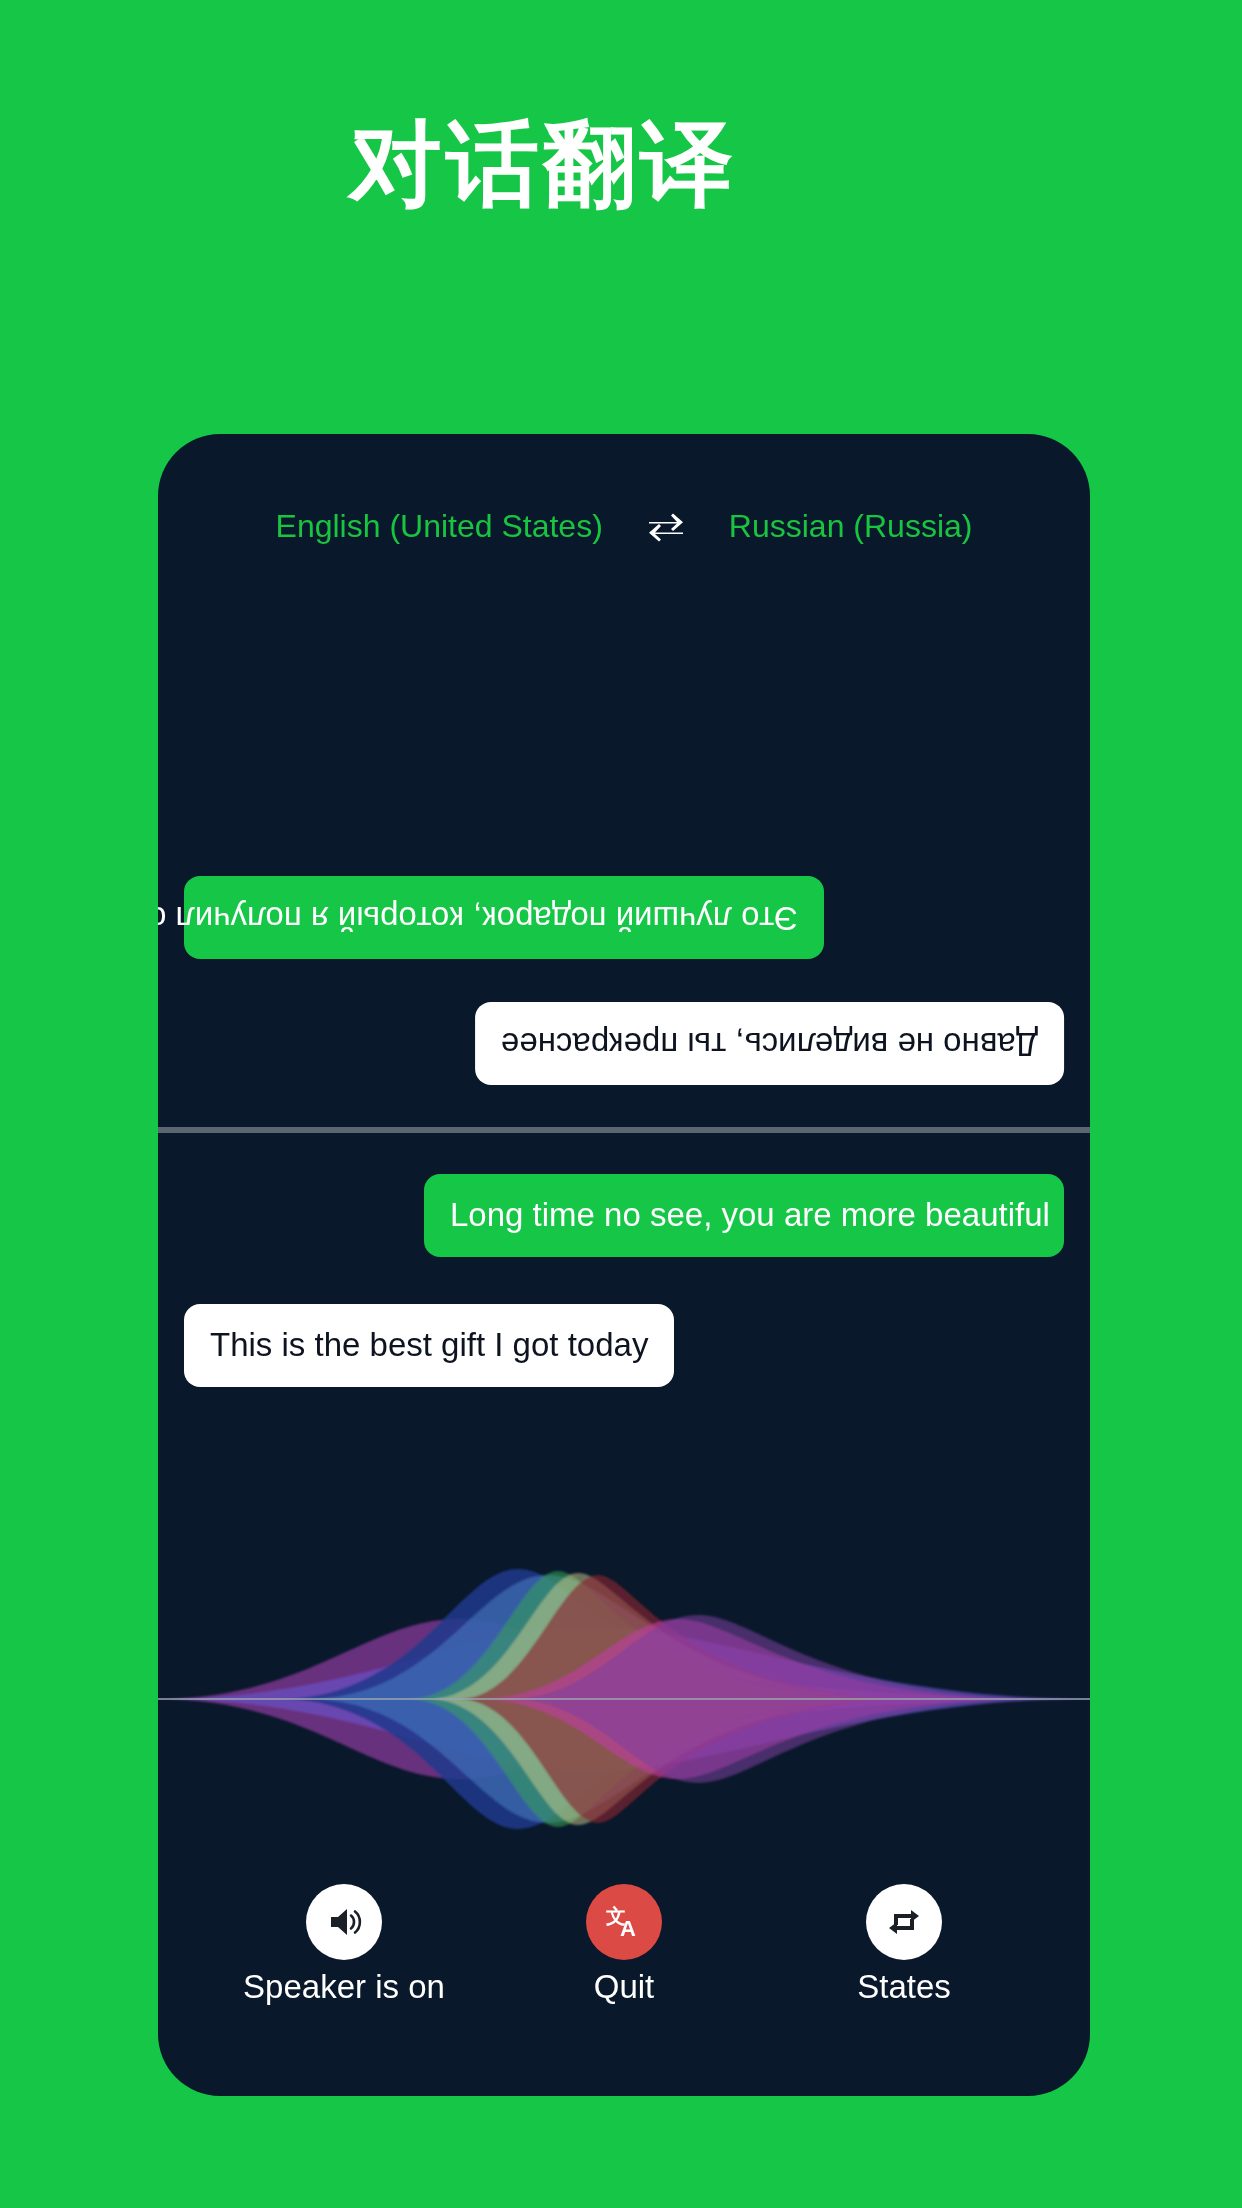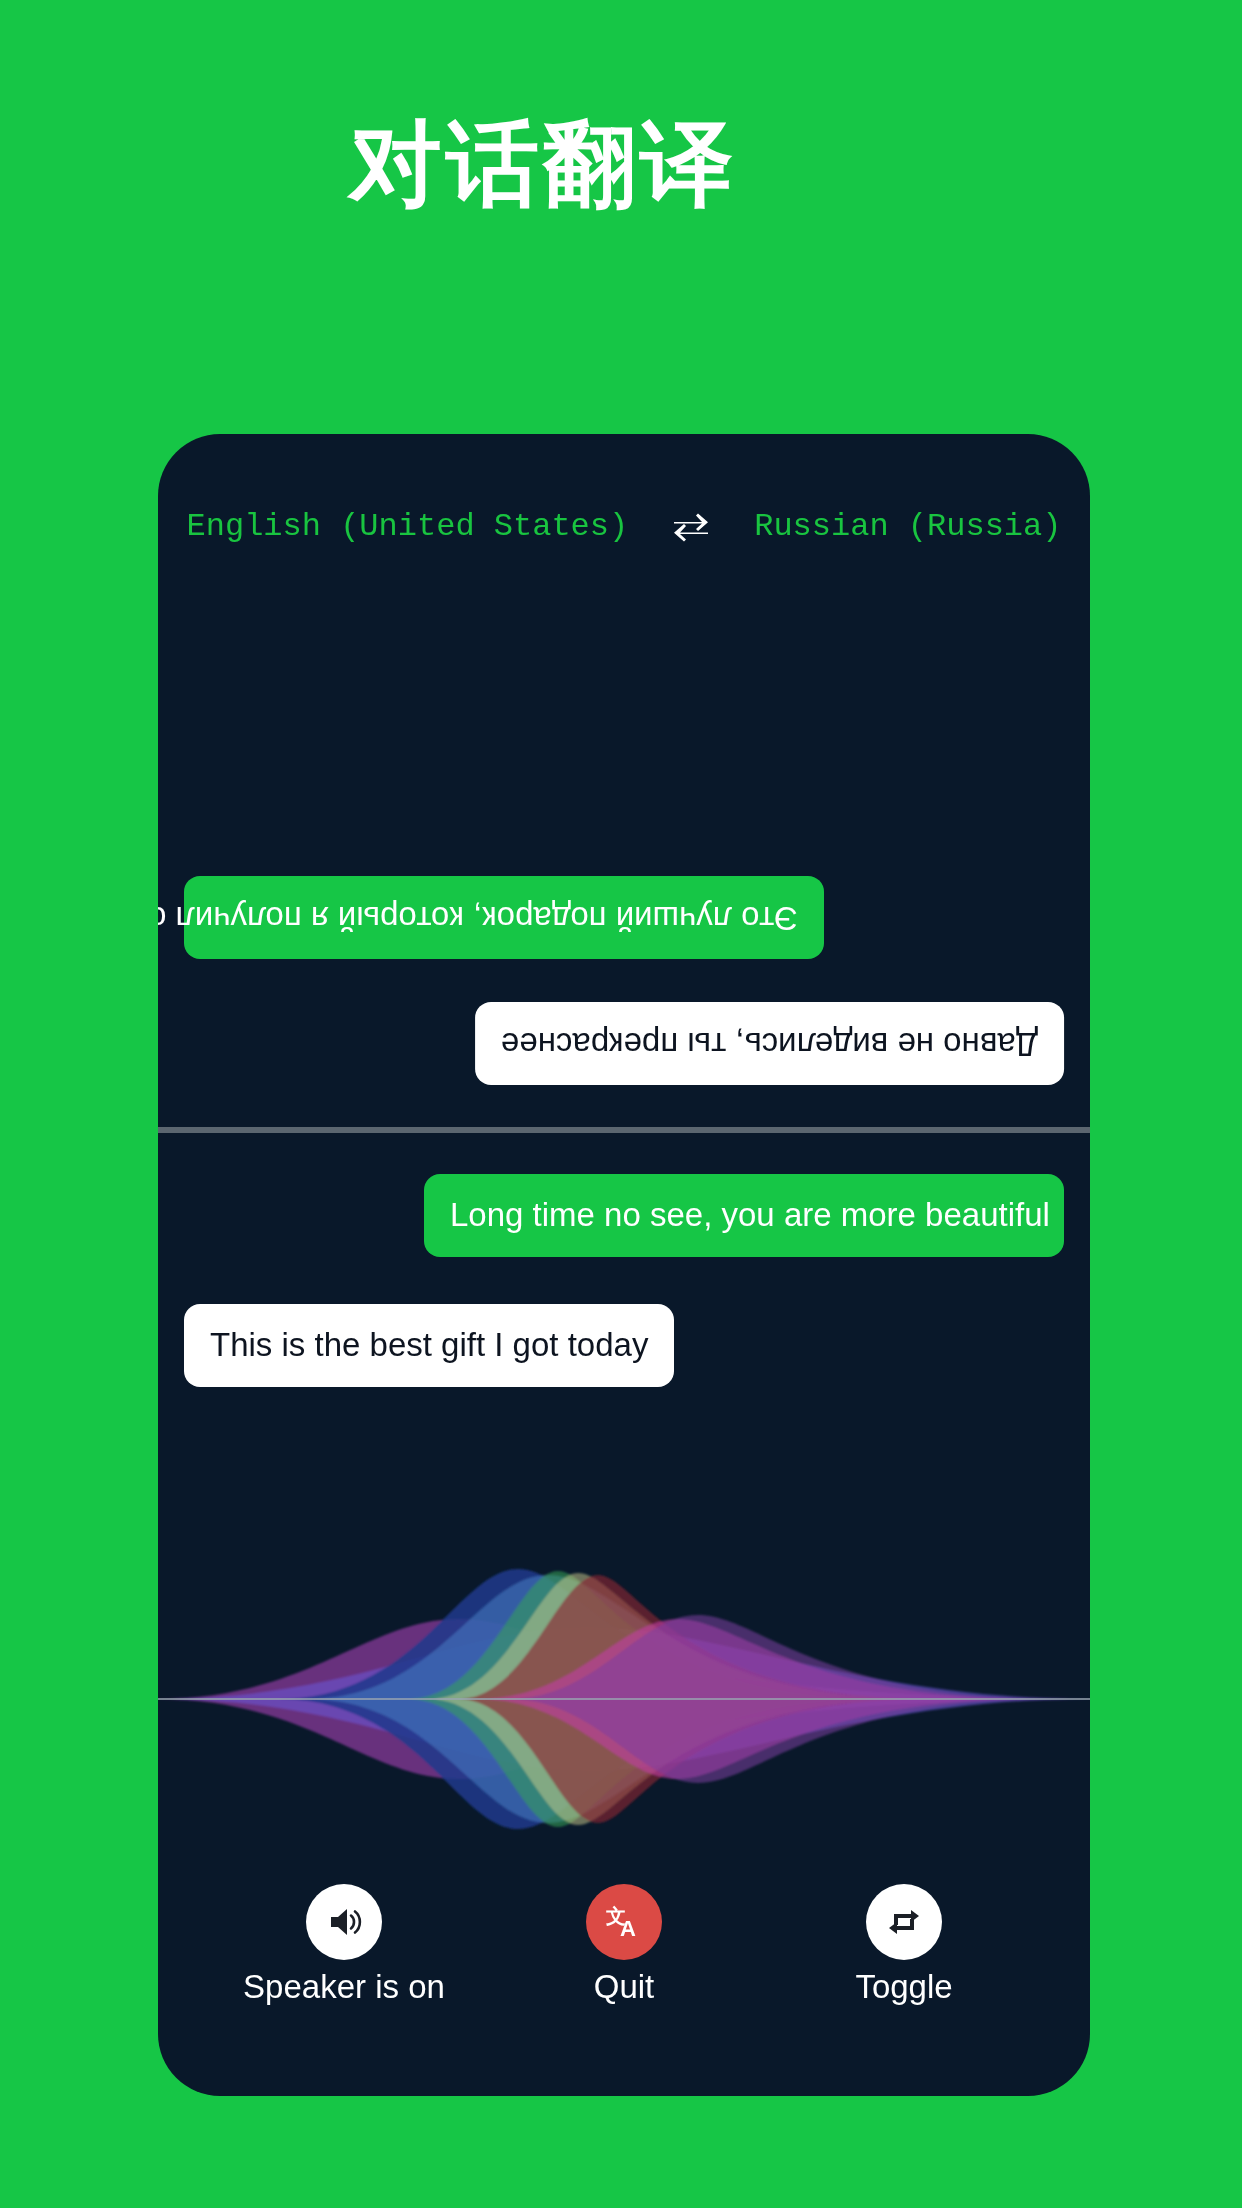--- a/index.html
+++ b/index.html
@@ -45,21 +45,20 @@
   
   #language-bar {
     position: absolute;
     top: 74px;
     left: 0;
     width: 932px;
     display: flex;
     align-items: center;
     justify-content: center;
     gap: 44px;
-    font-family: Liberation Mono, monospace;
   }
   .lang-label {
     color: #19c440;
     font-size: 32px;
     white-space: nowrap;
   }
   #swap-icon {
     width: 38px;
     height: 30px;
     display: block;
@@ -261,17 +260,17 @@
       <div class="control-label">Quit</div>
     </div>
 
     <div class="control">
       <div class="control-circle light">
         <svg width="44" height="44" viewBox="0 0 44 44">
           <path d="M12 14 H29 V10 L37 16 L29 22 V18 H16 V25 H12 Z" fill="#1b1f26"></path>
           <path d="M32 30 H15 V34 L7 28 L15 22 V26 H28 V19 H32 Z" fill="#1b1f26"></path>
         </svg>
       </div>
-      <div class="control-label">Toggle</div>
+      <div class="control-label">States</div>
     </div>
 
   </div>
 </div>
 
 </body></html>

